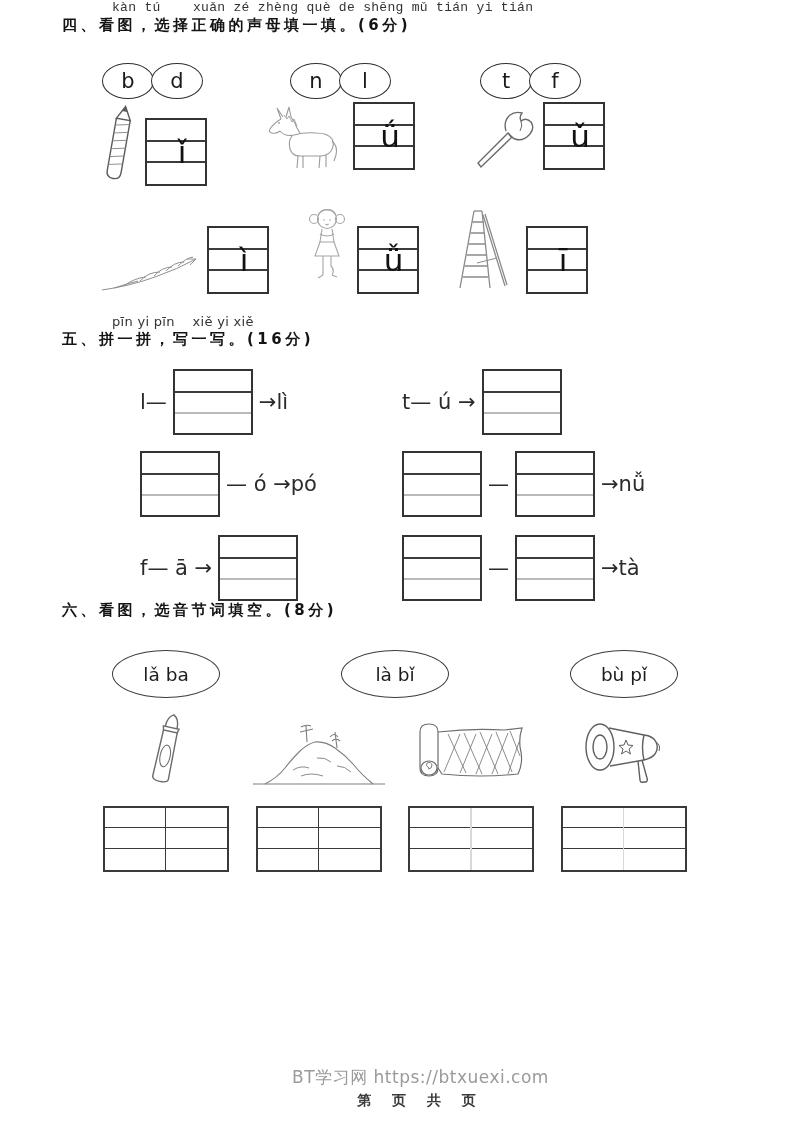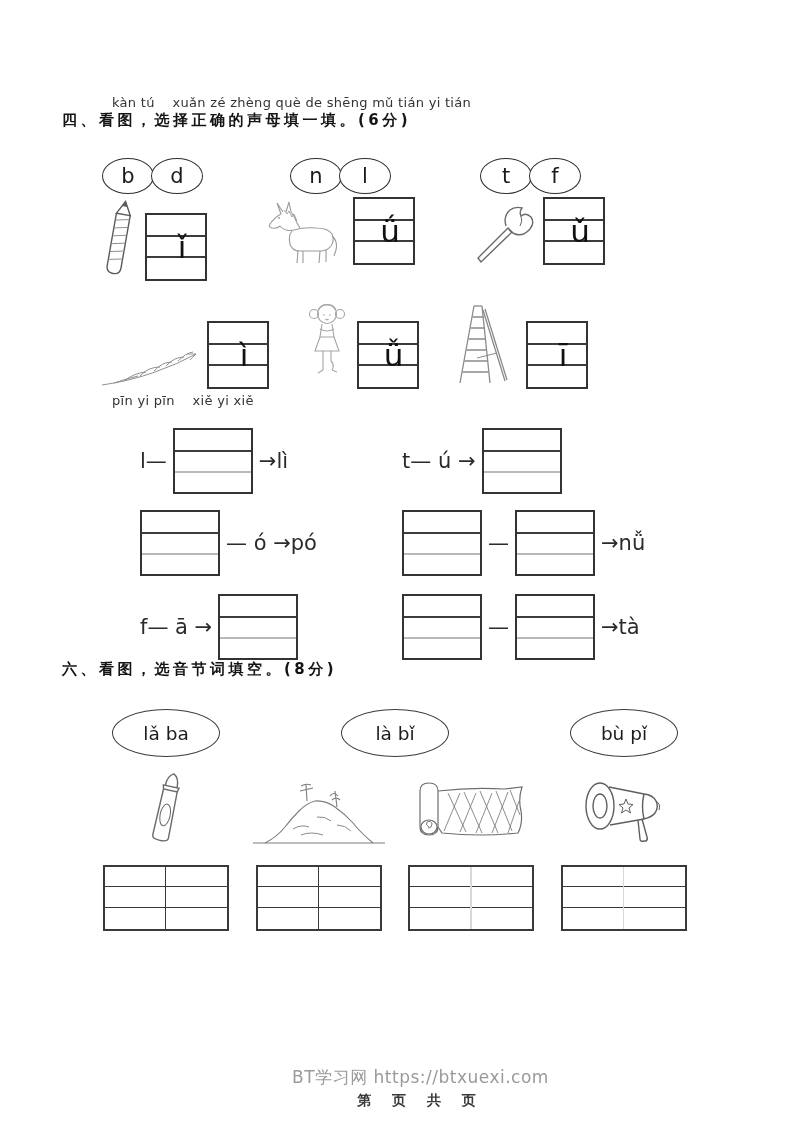--- a/index.html
+++ b/index.html
@@ -1,21 +1,21 @@
 <!DOCTYPE html>
 <html><head>
 <meta charset="utf-8">
 <style>
   html,body{margin:0;padding:0;background:#fff;}
   .page{position:relative;width:793px;height:1122px;background:#ffffff;overflow:hidden;
         font-family:"DejaVu Sans","Liberation Sans",sans-serif;color:#222;}
   
   .hint{margin:0 0 1px 112px;font-size:13px;color:#333;white-space:pre;letter-spacing:.3px;}
   .title{margin:0 0 0 62px;font-size:15px;font-weight:700;letter-spacing:3.5px;color:#141414;}
-  .mt-first{padding-top:95px;}
+  .mt-first{font-family:Liberation Mono, monospace;}
   
   .s4row1{display:flex;justify-content:space-between;width:505px;margin:28px 0 0 100px;}
   .s4row2{display:flex;justify-content:space-between;width:488px;margin:16px 0 0 100px;align-items:flex-end;}
   .s4item{display:flex;flex-direction:column;}
   .ovals{display:flex;margin-left:2px;}
   .oval{width:50px;height:34px;border:1.6px solid #2f2f2f;border-radius:50%;
         display:flex;align-items:center;justify-content:center;font-size:21px;color:#1a1a1a;background:#fff;}
   .oval + .oval{margin-left:-3px;}
   .s4bottom{display:flex;align-items:flex-end;gap:7px;margin-top:3px;}
   .s4r2item{display:flex;align-items:flex-end;gap:7px;}
@@ -201,21 +201,22 @@
         </g>
       </svg>
       <div class="pgrid pgrid4">
         <i class="gl gl1"></i>
           <i class="gl gl2"></i>
         <span class="pletter">ī</span>
       </div>
     </div>
   </div>
 
-  <div class="hint" style="margin-top:4px;">pīn yi pīn    xiě yi xiě</div>
+  <div class="hint" style="margin-top:20px;">pīn yi pīn    xiě yi xiě</div>
+  <div class="title">五、拼一拼，写一写。(16分)</div>
 
   <div class="s5row s5r1">
     <div class="s5cell">
       <span class="ptext">l—</span>
       <div class="pgrid pgrid5">
           <i class="gl gl1"></i>
           <i class="gl gl2"></i>
         </div>
       <span class="ptext">→lì</span>
     </div>

